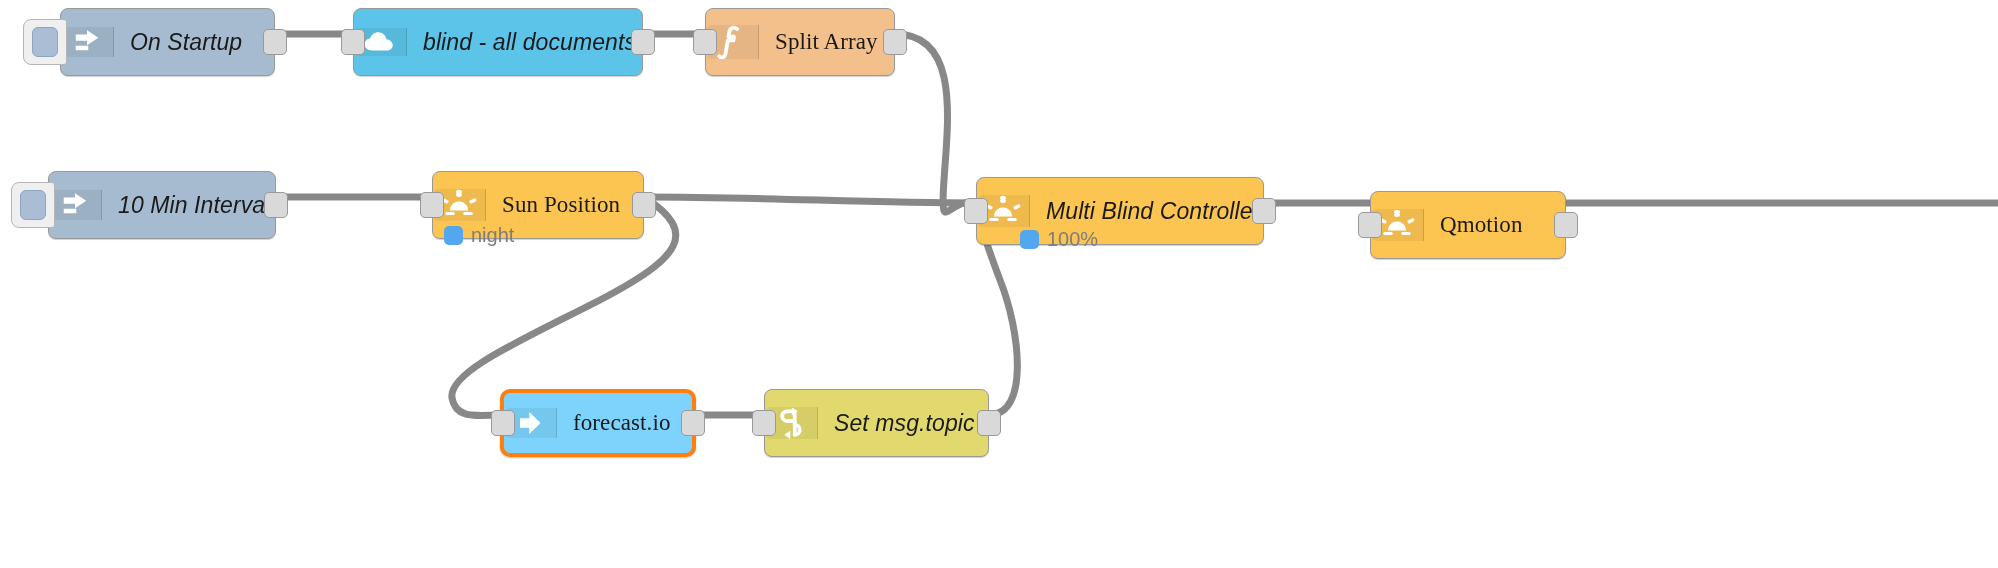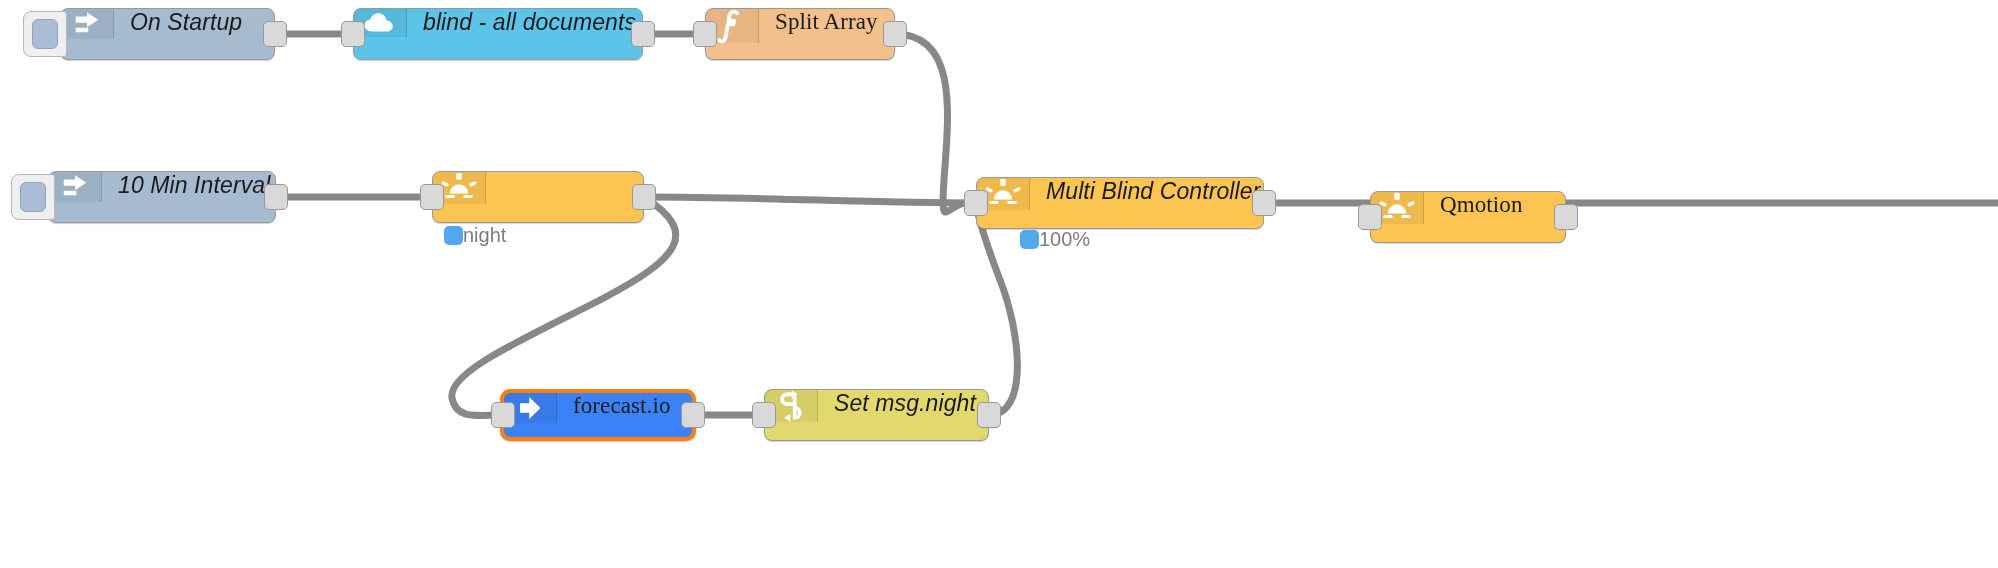--- a/index.html
+++ b/index.html
@@ -29,26 +29,26 @@
   .wire {
     fill: none;
     stroke: #888888;
     stroke-width: 7;
     stroke-linecap: round;
   }
 
   
   .node {
     position: absolute;
-    height: 52px;
+    height: 68px;
     box-sizing: border-box;
     border: 1.6px solid #999999;
     border-radius: 8px;
     display: flex;
-    align-items: flex-start;
+    align-items: center;
     box-shadow: 0 1px 1px rgba(0,0,0,0.18);
   }
   .node.selected {
     border: 4px solid #ff7f0e;
     border-radius: 10px;
     box-shadow: 0 1px 2px rgba(0,0,0,0.25);
   }
   .node-icon-box {
     width: 52px;
     flex: 0 0 52px;
@@ -111,20 +111,21 @@
     background: #aabdd4;
     border: 1.6px solid #8fa4bd;
     box-sizing: border-box;
   }
 
   
   .status {
     position: absolute;
     display: flex;
     align-items: center;
+    gap: 8px;
     font-size: 20px;
     color: #7d7d7d;
     white-space: nowrap;
   }
   .status-dot {
     width: 19px;
     height: 19px;
     border-radius: 5px;
     background: #53a7ef;
     flex: 0 0 19px;
@@ -217,20 +218,21 @@
           <rect x="15.4" y="0.5" width="3.2" height="7" rx="1.6"></rect>
           <rect x="15.4" y="0.5" width="3.2" height="7" rx="1.6" transform="rotate(-40 17 4)"></rect>
           <rect x="15.4" y="0.5" width="3.2" height="7" rx="1.6" transform="rotate(40 17 4)"></rect>
           <rect x="2.2" y="7.6" width="3.2" height="7" rx="1.6" transform="rotate(-62 3.8 11.1)"></rect>
           <rect x="28.6" y="7.6" width="3.2" height="7" rx="1.6" transform="rotate(62 30.2 11.1)"></rect>
           <rect x="4" y="21.5" width="9" height="3" rx="1.5"></rect>
           <rect x="21" y="21.5" width="9" height="3" rx="1.5"></rect>
         </g>
       </svg>
     </div>
+    <div class="node-label upright">Sun Position</div>
     <div class="port in"></div>
     <div class="port out"></div>
   </div>
   <div class="status" style="left:444px; top:224px;">
     <span class="status-dot"></span>
     <span>night</span>
   </div>
 
   <div class="node" style="left:976px; top:177px; width:288px; background:#fcc552;">
     <div class="node-icon-box">
@@ -269,21 +271,21 @@
           <rect x="4" y="21.5" width="9" height="3" rx="1.5"></rect>
           <rect x="21" y="21.5" width="9" height="3" rx="1.5"></rect>
         </g>
       </svg>
     </div>
     <div class="node-label upright">Qmotion</div>
     <div class="port in"></div>
     <div class="port out"></div>
   </div>
 
-  <div class="node selected" style="left:500px; top:389px; width:196px; background:#3b82f6;">
+  <div class="node selected" style="left:500px; top:389px; width:196px; background:#7dd3fc;">
     <div class="node-icon-box">
       <svg width="30" height="30" viewBox="0 0 24 24">
         <path d="M4 8.2 h7.4 V3.2 L20.4 12 L11.4 20.8 V15.8 H4 Z" fill="#ffffff"></path>
       </svg>
     </div>
     <div class="node-label upright">forecast.io</div>
     <div class="port in"></div>
     <div class="port out"></div>
   </div>
 
@@ -293,18 +295,18 @@
         <g fill="none" stroke="#ffffff" stroke-width="3" stroke-linecap="round" stroke-linejoin="round">
           <path d="M9 3.5 C3.5 3.5 3.5 11.5 9 11.5"></path>
           <path d="M15 14.5 C20.5 14.5 20.5 22.5 15 22.5"></path>
           <path d="M9 3.5 L15 3.5 L15 22.5"></path>
           <path d="M9 11.5 L15 11.5"></path>
         </g>
         <path d="M12.6 0.2 L17.4 3.6 L12.6 7 Z" fill="#ffffff"></path>
         <path d="M11.4 19.2 L6.6 22.6 L11.4 26 Z" fill="#ffffff"></path>
       </svg>
     </div>
-    <div class="node-label italic">Set msg.night</div>
+    <div class="node-label italic">Set msg.topic</div>
     <div class="port in"></div>
     <div class="port out"></div>
   </div>
 
 </div>
 
 </body></html>

